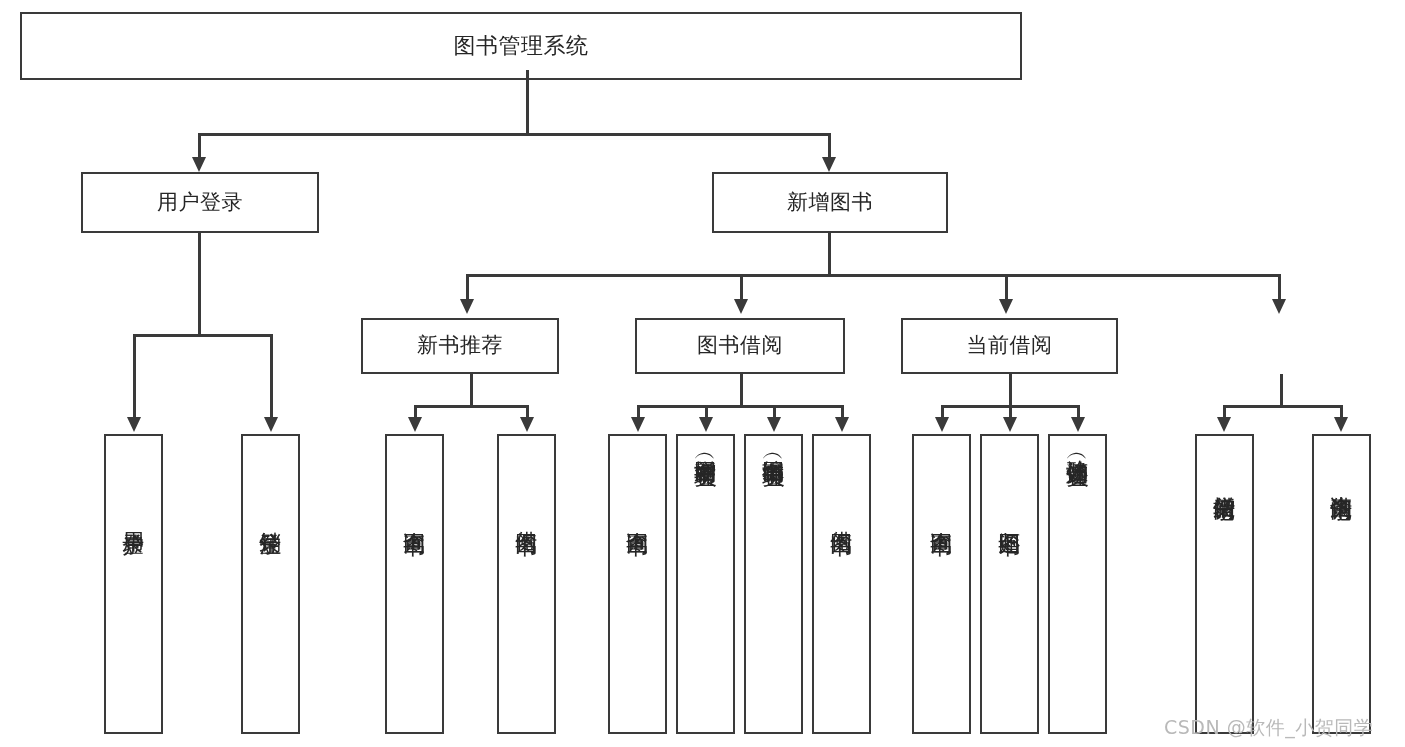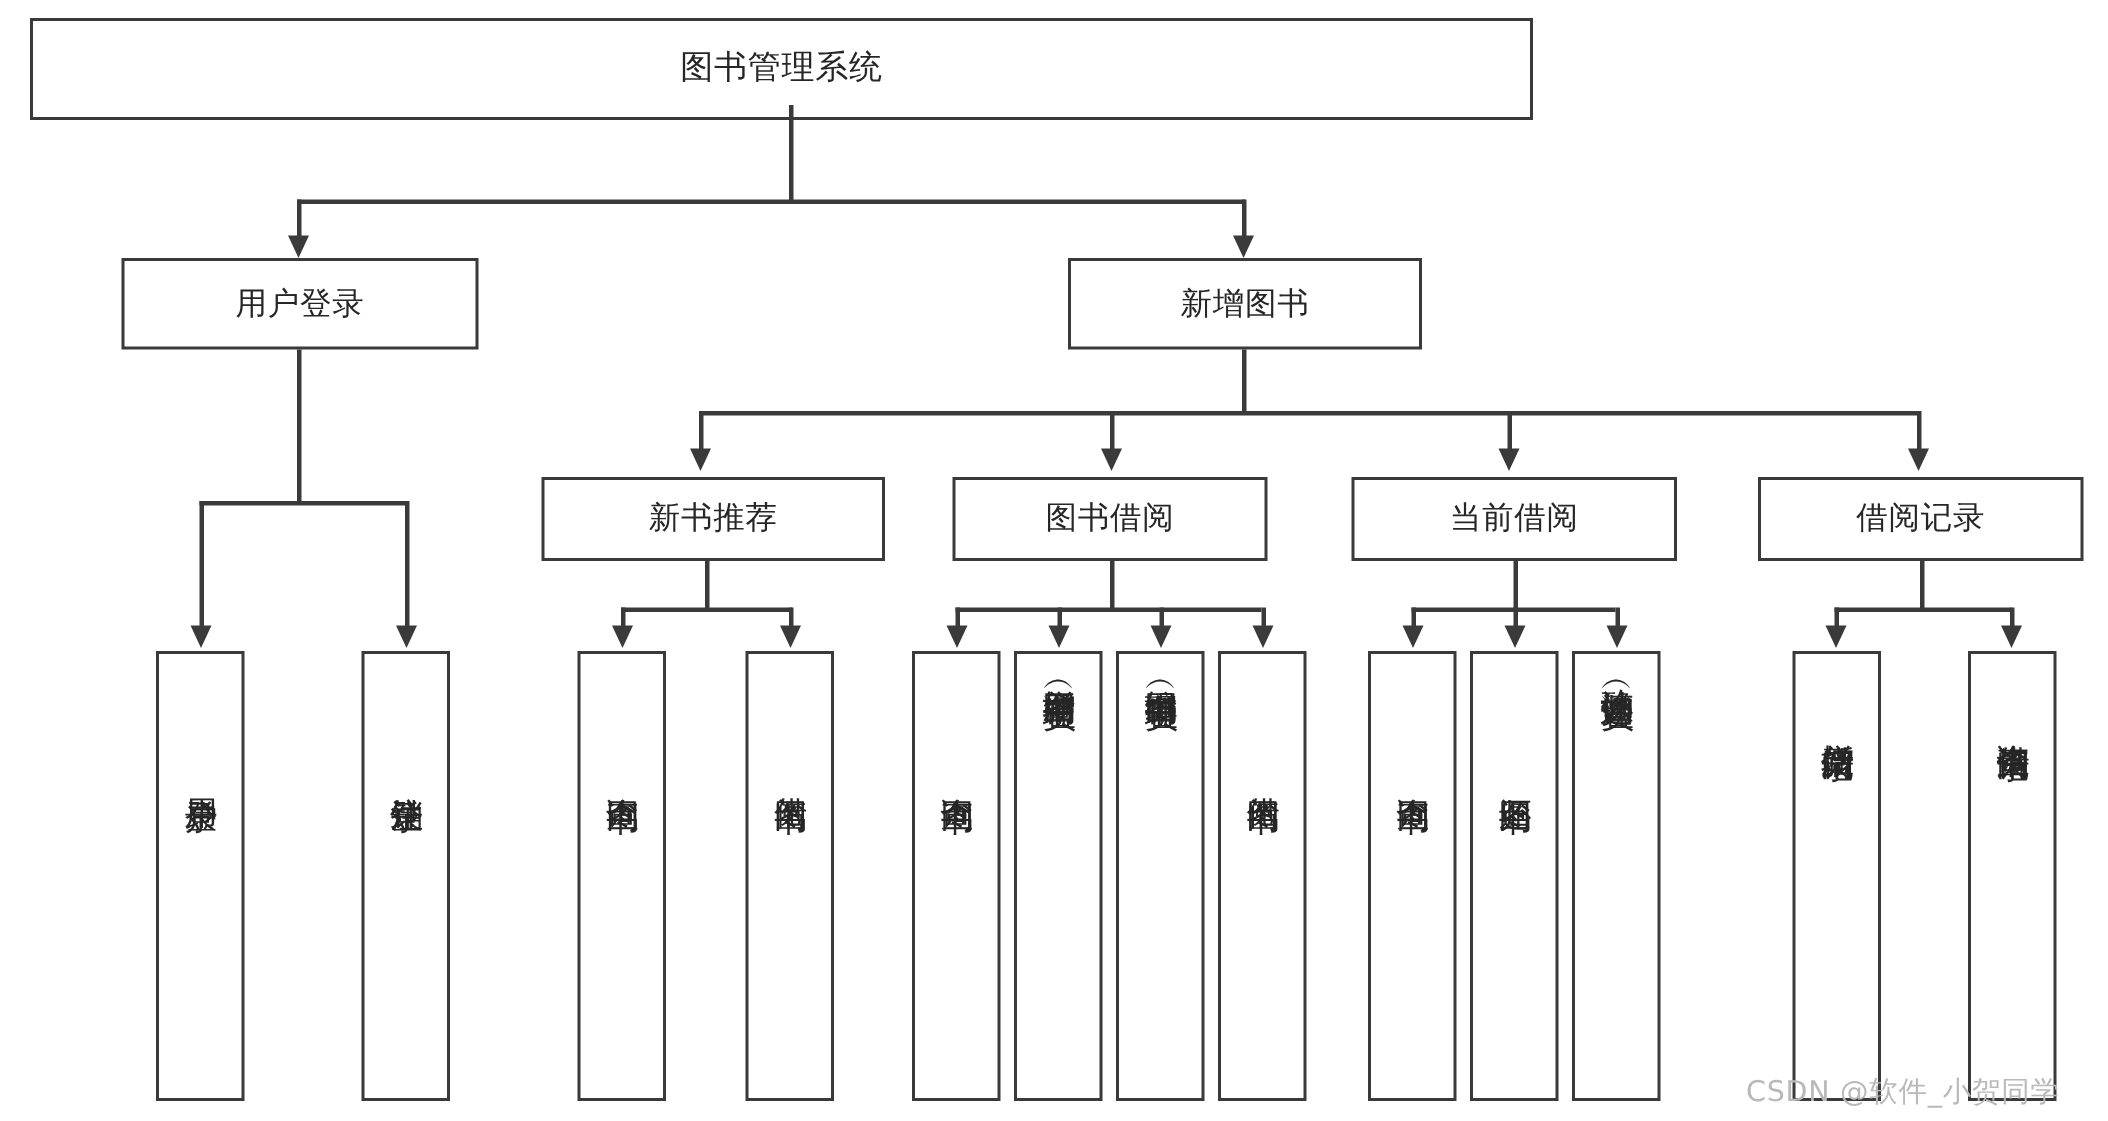--- a/index.html
+++ b/index.html
@@ -123,31 +123,28 @@
 
   <div class="edge v" style="left:466px; top:274px; height:27px;"></div>
   <div class="arrow" style="left:460px; top:299px;"></div>
   <div class="edge v" style="left:740px; top:274px; height:27px;"></div>
   <div class="arrow" style="left:734px; top:299px;"></div>
   <div class="edge v" style="left:1005px; top:274px; height:27px;"></div>
   <div class="arrow" style="left:999px; top:299px;"></div>
   <div class="edge v" style="left:1278px; top:274px; height:27px;"></div>
   <div class="arrow" style="left:1272px; top:299px;"></div>
 
-  <div class="node horiz" style="left:361px; top:318px; width:229px; height:56px;align-items:center;">
+  <div class="node horiz" style="left:361px; top:318px; width:198px; height:56px;align-items:center;">
     <span class="node-label">新书推荐</span>
   </div>
   <div class="node horiz" style="left:901px; top:318px; width:217px; height:56px;">
     <span class="node-label">当前借阅</span>
   </div>
   <div class="node horiz" style="left:635px; top:318px; width:210px; height:56px;">
     <span class="node-label">图书借阅</span>
-  </div>
-  <div class="node horiz" style="left:1172px; top:318px; width:217px; height:56px;">
-    <span class="node-label">借阅记录</span>
   </div>
 
   <div class="edge v" style="left:470px; top:374px; height:33px;"></div>
   <div class="edge h" style="left:414px; top:405px; width:114px;"></div>
   <div class="edge v" style="left:414px; top:405px; height:14px;"></div>
   <div class="arrow" style="left:408px; top:417px;"></div>
   <div class="edge v" style="left:526px; top:405px; height:14px;"></div>
   <div class="arrow" style="left:520px; top:417px;"></div>
 
   <div class="node vert" style="left:385px; top:434px; width:59px; height:300px; padding-top:78px;">

